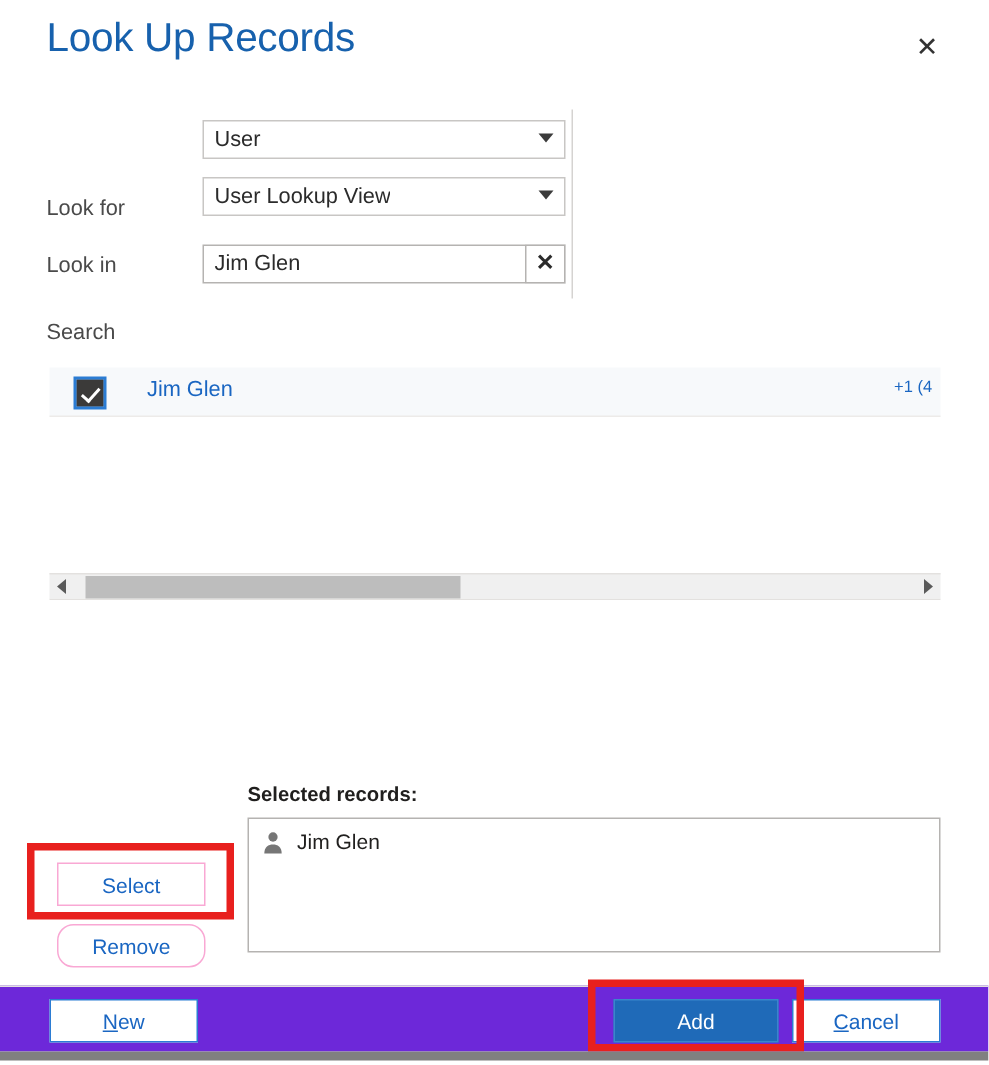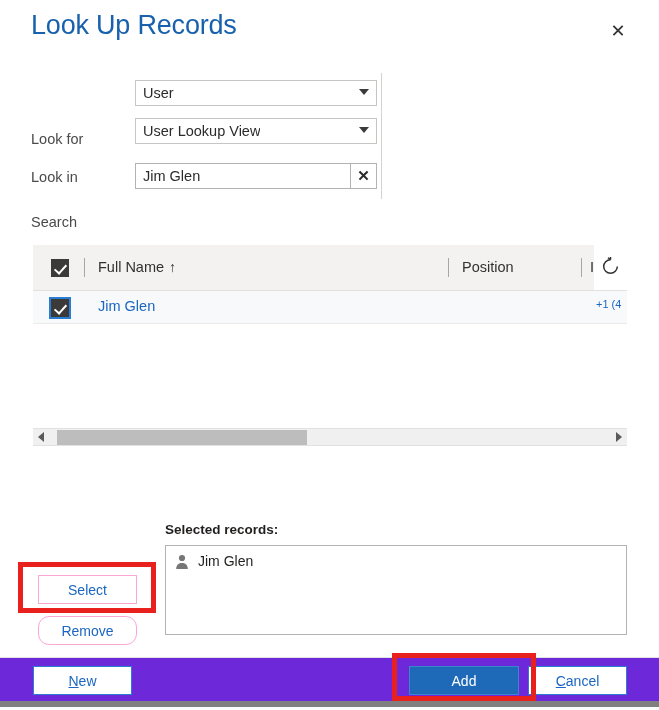--- a/index.html
+++ b/index.html
@@ -250,35 +250,20 @@
     <span class="crit-label">Search</span>
     <div class="crit-field" id="search-field">
       <span class="val">Jim Glen</span>
       <button id="search-clear">✕</button>
     </div>
   </div>
 
   <div id="criteria-divider"></div>
 
   <div id="grid">
-    <div id="grid-header">
-      <span id="select-all-checkbox"></span>
-      <span class="col-sep" style="left:51px;"></span>
-      <span class="col-head" style="left:65px;"><span>Full Name</span><span class="sort-arrow">↑</span></span>
-      <span class="col-sep" style="left:415px;"></span>
-      <span class="col-head" style="left:429px;">Position</span>
-      <span class="col-sep" style="left:548px;"></span>
-      <span class="col-head" style="left:557px; color:#323130;">I</span>
-      <div id="refresh-cell">
-        <svg id="refresh-icon" viewBox="0 0 24 24">
-          <path d="M12 4.2 A7.8 7.8 0 1 0 19.8 12" fill="none" stroke="#323130" stroke-width="1.7"></path>
-          <path d="M12 4.2 L12 1.2 M12 4.2 L9.2 2.0" fill="none" stroke="#323130" stroke-width="1.7"></path>
-        </svg>
-      </div>
-    </div>
 
     <div id="grid-body">
       <div id="grid-row">
         <span id="row-checkbox"></span>
         <span id="row-fullname">Jim Glen</span>
         <span id="row-phone">+1 (4</span>
       </div>
       <div id="hscroll">
         <span class="hs-arrow" id="hs-left"></span>
         <span id="hs-thumb"></span>

